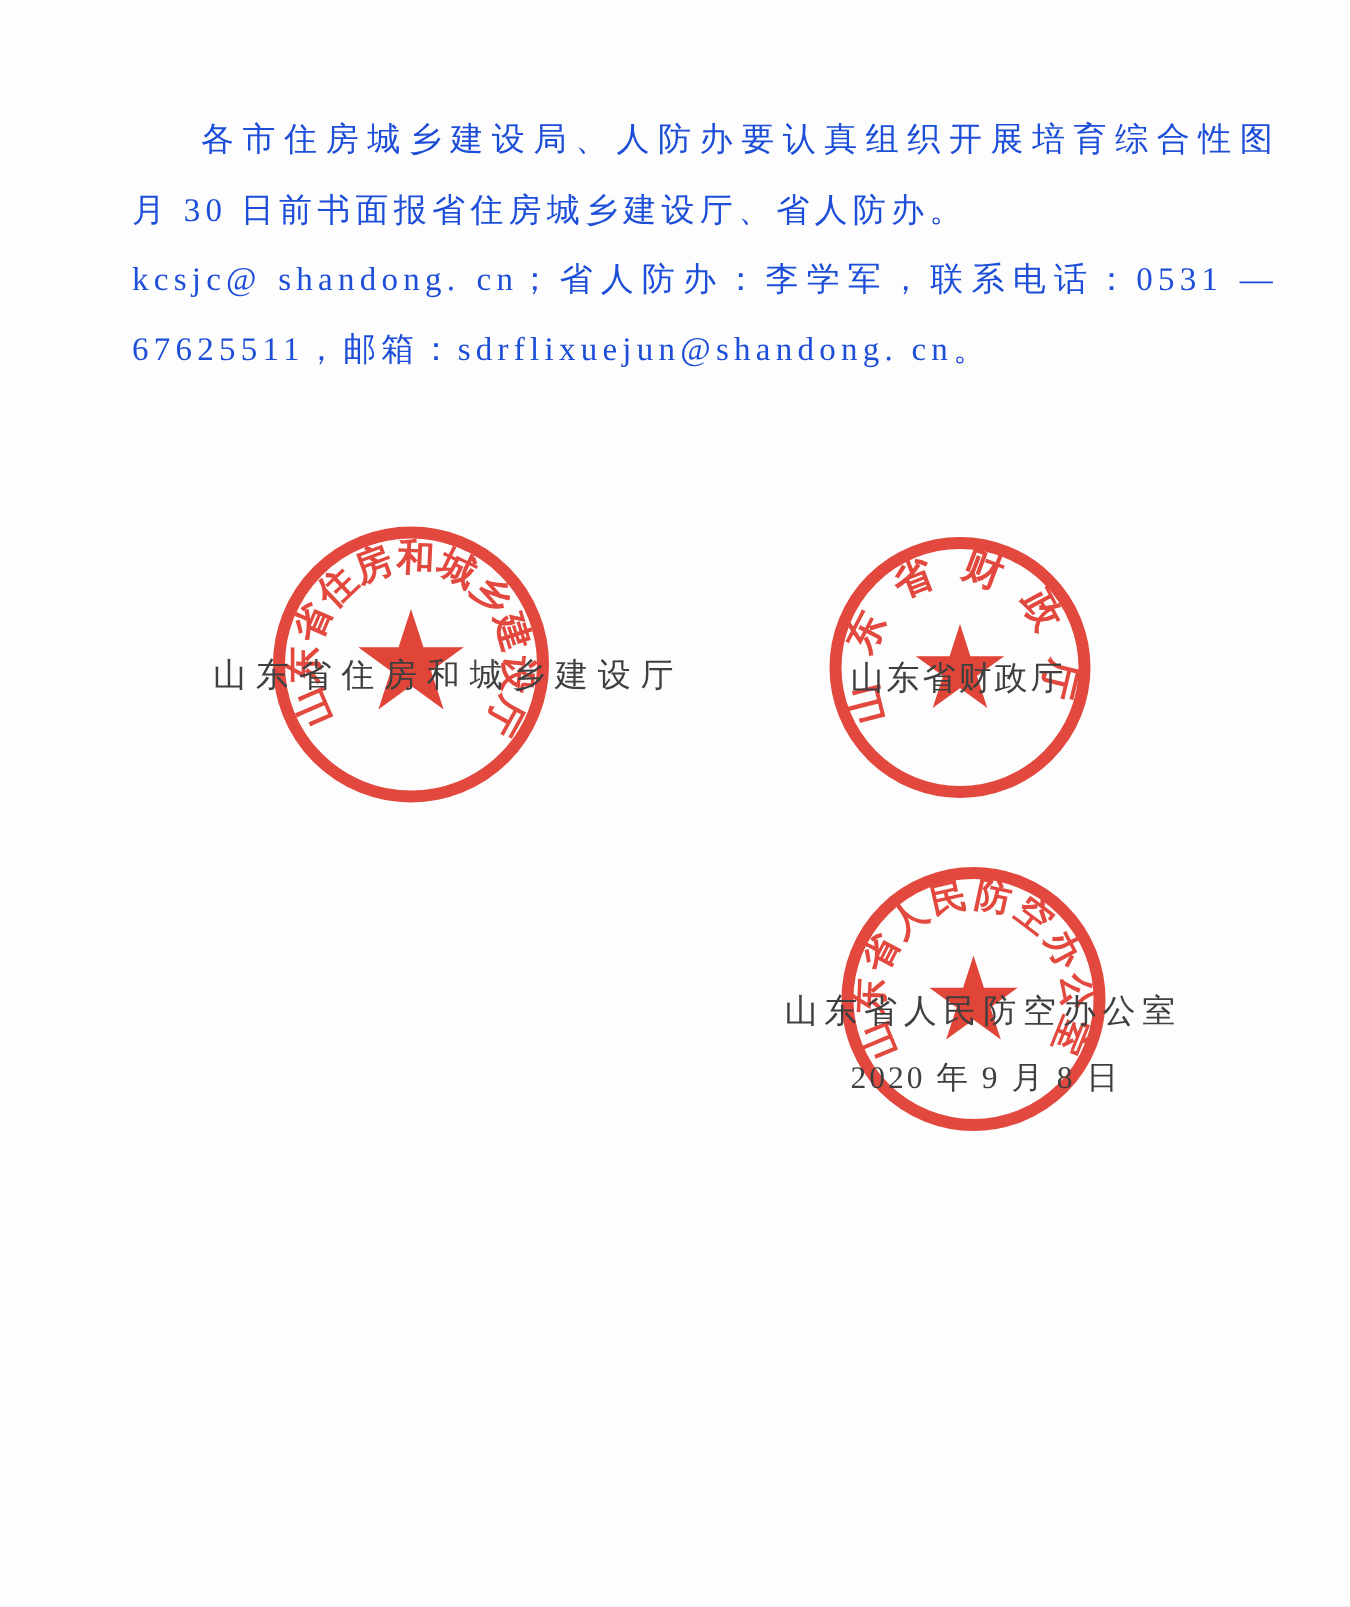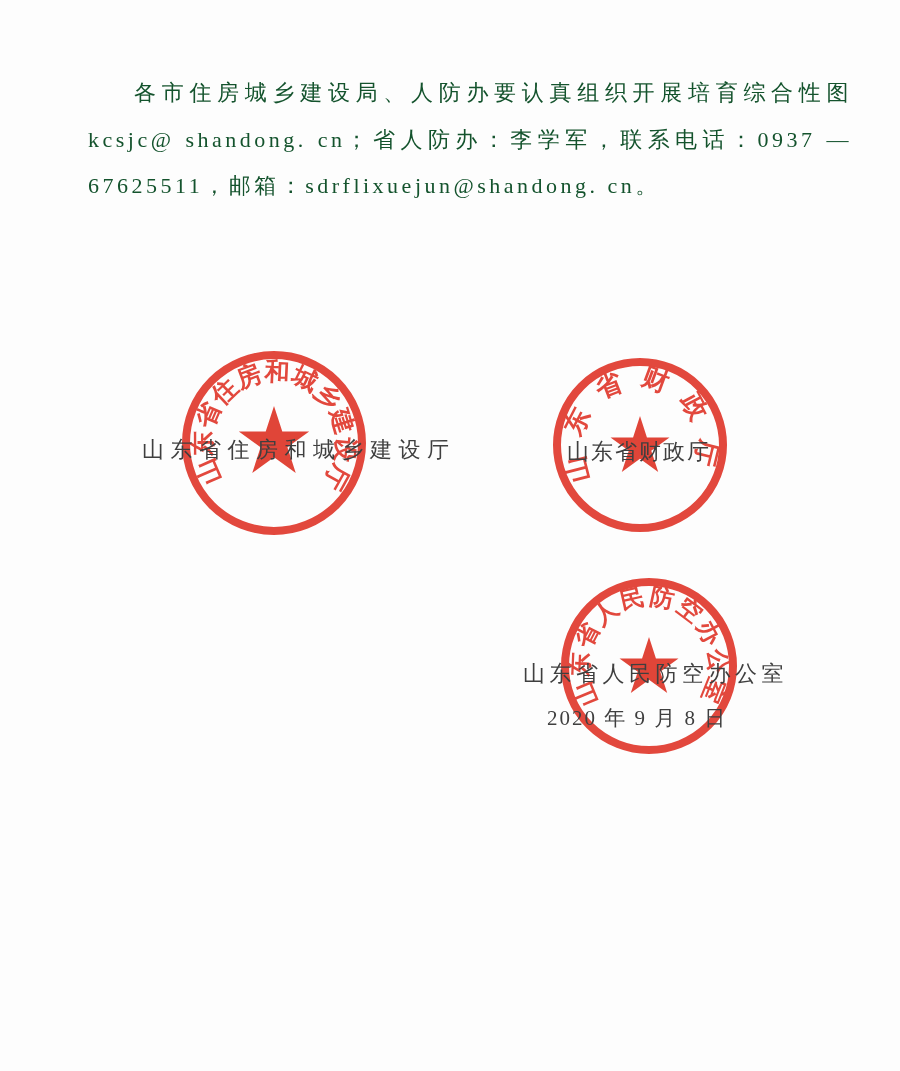--- a/index.html
+++ b/index.html
@@ -10,21 +10,21 @@
     background:#fdfdfd;
     overflow:hidden;
     font-family:"Liberation Serif","DejaVu Serif",serif;
   }
   
   .body-text{
     position:absolute;
     left:88px;top:70px;width:764px;
     font-size:22px;
     line-height:46.5px;
-    color:#14532d;
+    color:#1d4ed8;
     letter-spacing:3.5px;
   }
   .line{white-space:nowrap;}
   .line.justify{
     white-space:normal;
     text-align:justify;
     text-align-last:justify;
   }
   .line.indent{text-indent:46px;}
   
@@ -47,30 +47,31 @@
   .sig-label{
     position:absolute;
     color:#3f3f3f;
     font-size:22px;
     white-space:nowrap;
     z-index:3;
   }
   .label-1{left:142px;top:435px;letter-spacing:6.5px;}
   .label-2{left:567px;top:437px;letter-spacing:2px;}
   .label-3{left:523px;top:659px;letter-spacing:4.5px;}
-  .date-line{left:547px;top:704px;font-size:21px;letter-spacing:2px;}
+  .date-line{left:567px;top:704px;font-size:21px;letter-spacing:2px;}
 </style>
 </head>
 <body>
 
 <div class="page">
 
   <div class="body-text">
     <div class="line justify indent">各市住房城乡建设局、人防办要认真组织开展培育综合性图</div>
-    <div class="line justify">kcsjc@ shandong. cn；省人防办：李学军，联系电话：0937 —</div>
+    <div class="line">月 30 日前书面报省住房城乡建设厅、省人防办。</div>
+    <div class="line justify">kcsjc@ shandong. cn；省人防办：李学军，联系电话：0531 —</div>
     <div class="line">67625511，邮箱：sdrflixuejun@shandong. cn。</div>
   </div>
 
   <svg class="seal seal-1" width="200" height="200" viewBox="0 0 200 200">
     <circle cx="100" cy="100" r="88" fill="none" stroke="#e2382c" stroke-width="8"></circle>
     <polygon fill="#e03527" transform="translate(100,100) scale(37)" points="0,-1 0.224,-0.309 0.951,-0.309 0.363,0.118 0.588,0.809 0,0.382 -0.588,0.809 -0.363,0.118 -0.951,-0.309 -0.224,-0.309"></polygon>
     <defs>
         <path id="arc1" d="M 48.39 136.14 A 63 63 0 1 1 151.61 136.14" fill="none"></path>
       </defs>
     <text fill="#e2382c">

